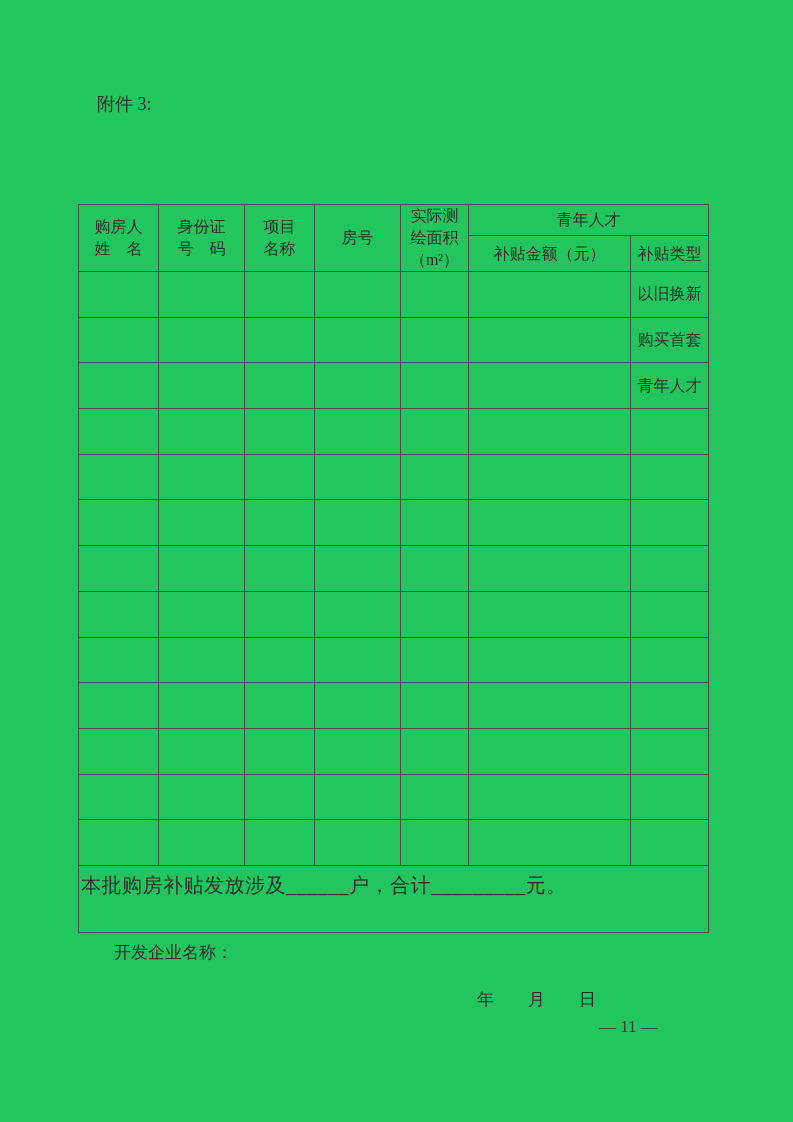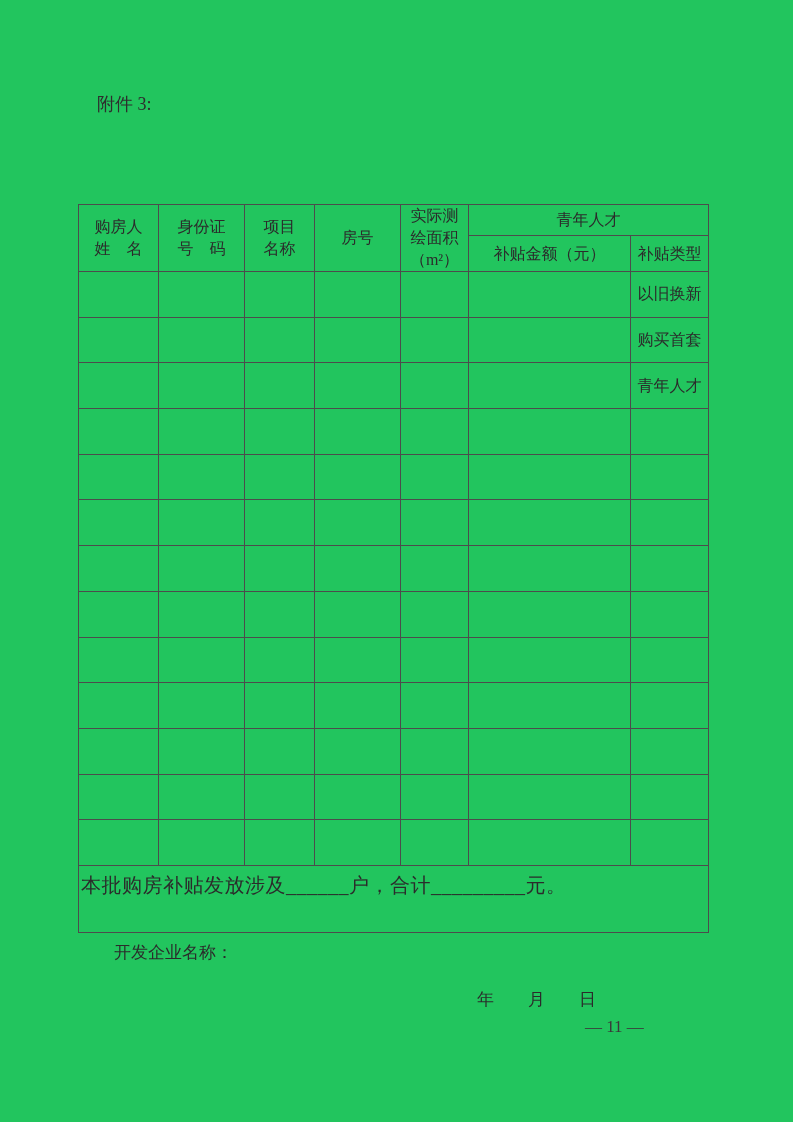--- a/index.html
+++ b/index.html
@@ -75,21 +75,21 @@
   .footer-date {
     position: absolute;
     left: 477px;
     top: 941px;
     font-size: 17px;
     white-space: pre;
     margin-top: 47px;
   }
   .page-number {
     position: absolute;
-    left: 585px;
+    left: 599px;
     top: 1017px;
     font-size: 17px;
     color: #3a3a3a;
     white-space: pre;
   }
 </style>
 </head>
 <body>
 
 <div class="page">

